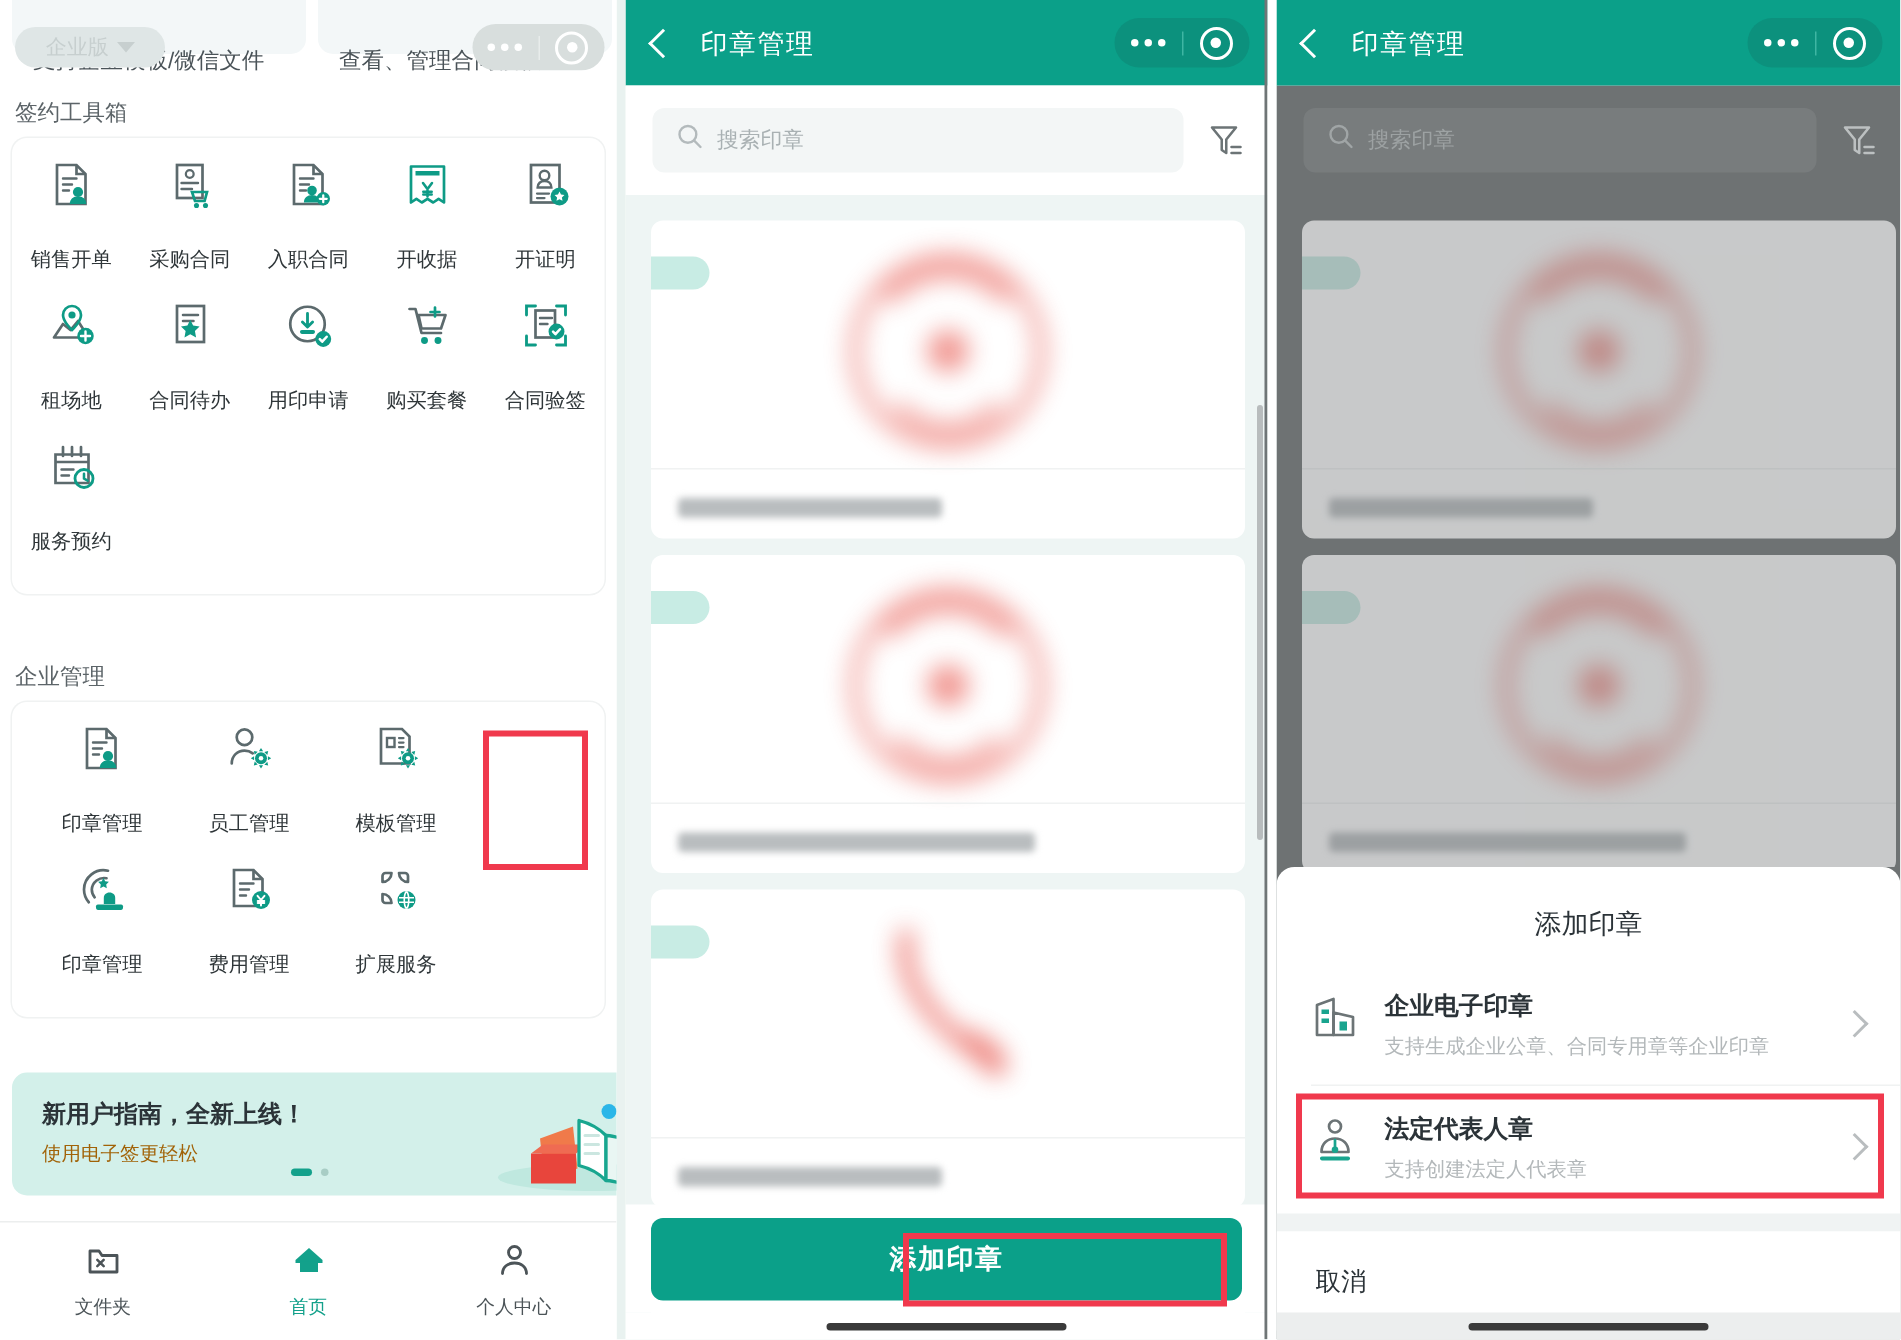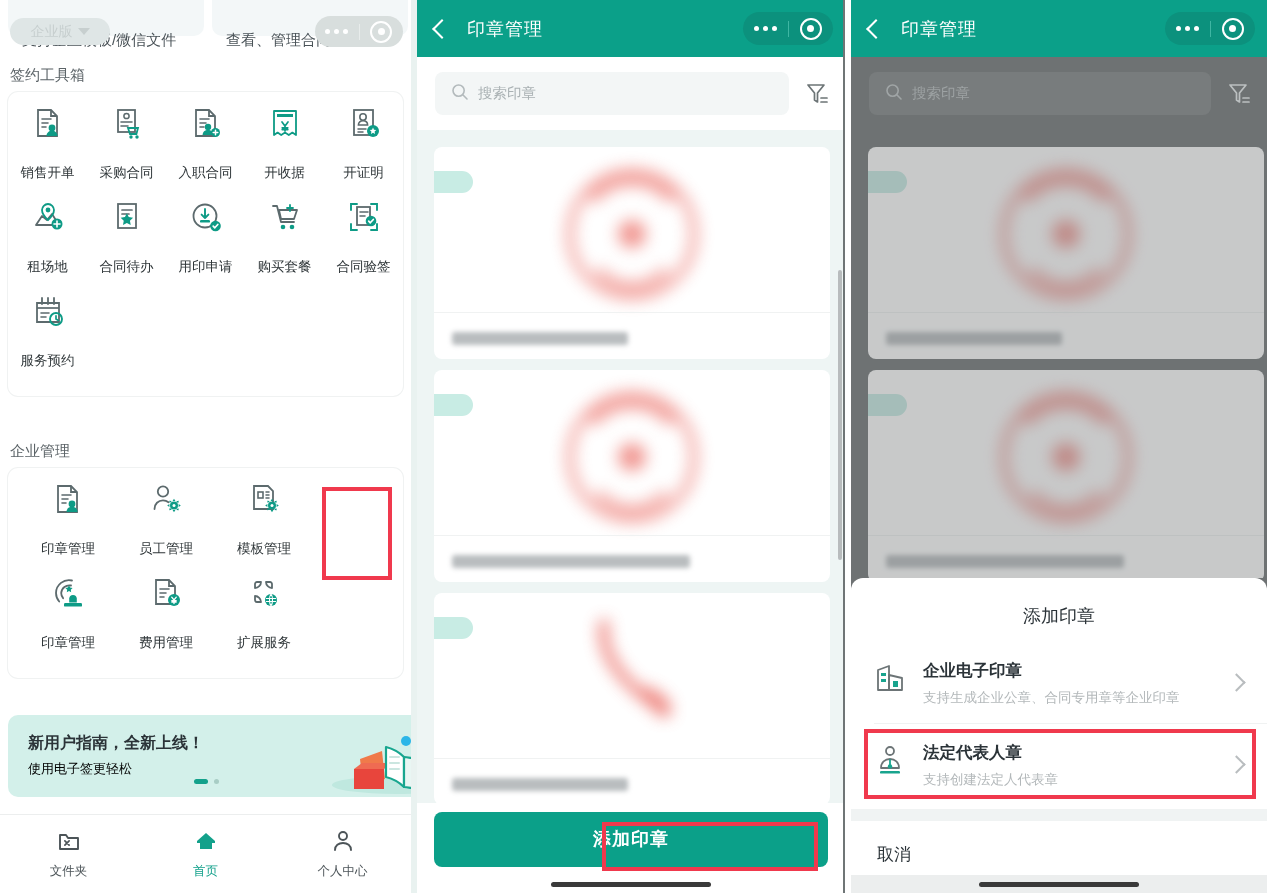--- a/index.html
+++ b/index.html
@@ -42,21 +42,21 @@
   .tilecard{position:absolute;left:8px;width:395px;background:#fff;border-radius:10px;box-shadow:0 0 0 1px #f0f2f2;}
   .tilegrid{display:flex;flex-wrap:wrap;padding:14px 0 10px 0;}
   .tile{width:79px;display:flex;flex-direction:column;align-items:center;gap:24px;margin-bottom:18px;}
   .tile.g4{width:98px;}
   .tile-label{font-size:13.5px;color:#2f3639;white-space:nowrap;}
   .ico{width:34px;height:34px;position:relative;}
 
   
   .banner{position:absolute;left:8px;width:466px;height:82px;border-radius:10px;background:#d3f0ea;overflow:hidden;}
   .banner-t1{position:absolute;left:20px;top:18px;font-size:16px;font-weight:bold;color:#2b3338;white-space:nowrap;}
-  .banner-t2{position:absolute;left:20px;top:45px;font-size:13px;color:#000000;white-space:nowrap;text-align:right;}
+  .banner-t2{position:absolute;left:20px;top:45px;font-size:13px;color:#a16207;white-space:nowrap;text-align:right;}
   .dots{position:absolute;left:186px;top:64px;display:flex;align-items:center;gap:6px;}
   .dots i{display:block;width:5px;height:5px;border-radius:3px;background:#a8cdc5;}
   .dots i.on{width:14px;background:#13a18b;}
   .bannerart{position:absolute;right:6px;top:2px;width:160px;height:80px;}
 
   
   .botnav{position:absolute;left:0;bottom:0;width:411px;height:78px;background:#fff;border-top:1px solid #eceeee;display:flex;}
   .navitem{flex:1;display:flex;flex-direction:column;align-items:center;justify-content:center;gap:6px;}
   .navlabel{font-size:12.5px;color:#4c5458;}
   .navlabel.active{color:#13a18b;}

